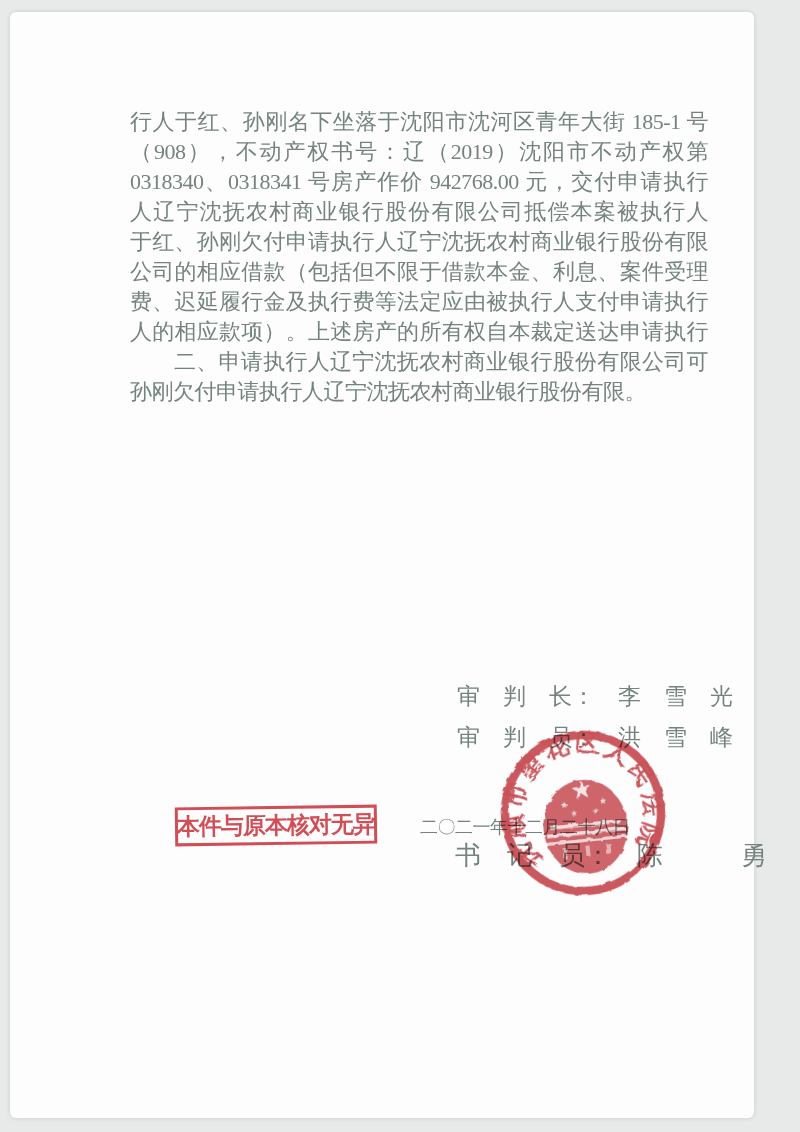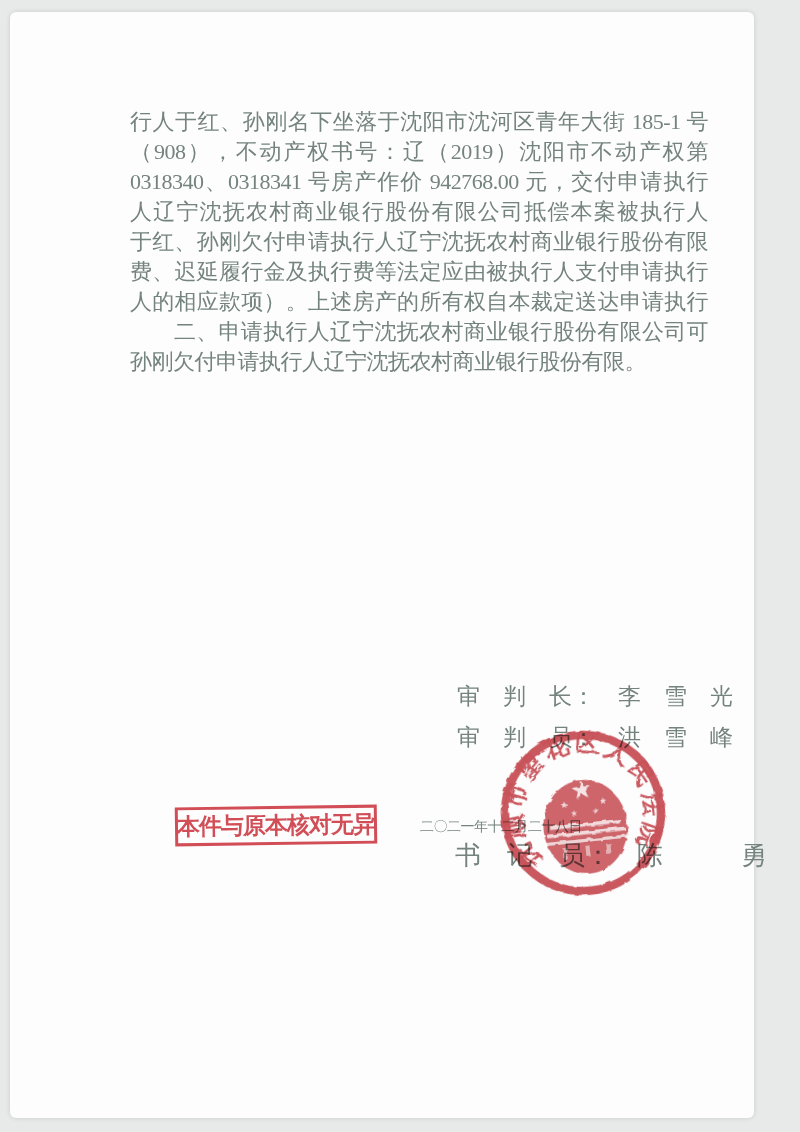--- a/index.html
+++ b/index.html
@@ -28,21 +28,21 @@
   .line.indent{padding-left:44px;font-family:Liberation Serif, serif;}
   
   .sig-block{
     position:absolute;left:447px;top:655px;
     font-size:23px;line-height:41px;letter-spacing:0;
     color:var(--text_ink,#74837e);
     white-space:nowrap;z-index:1;margin-top:9px;
   }
   .date-line{
     position:absolute;left:410px;top:800px;
-    font-size:14px;letter-spacing:-0.5px;line-height:30px;
+    font-size:18px;letter-spacing:-0.5px;line-height:30px;
     color:var(--text_ink,#74837e);white-space:nowrap;z-index:1;
   }
   .clerk-line{
     position:absolute;left:445px;top:829px;
     font-size:26px;line-height:30px;
     color:var(--text_ink,#74837e);white-space:nowrap;z-index:1;
   }
   
   .verify-stamp{
     position:absolute;left:165px;top:794px;width:196px;height:33px;
@@ -66,20 +66,21 @@
 
 <div class="stage">
   <div class="paper">
 
     <div class="body-text">
       <div class="line jl">行人于红、孙刚名下坐落于沈阳市沈河区青年大街 185-1 号</div>
       <div class="line jl">（908），不动产权书号：辽（2019）沈阳市不动产权第</div>
       <div class="line jl">0318340、0318341 号房产作价 942768.00 元，交付申请执行</div>
       <div class="line jl">人辽宁沈抚农村商业银行股份有限公司抵偿本案被执行人</div>
       <div class="line jl">于红、孙刚欠付申请执行人辽宁沈抚农村商业银行股份有限</div>
+      <div class="line jl">公司的相应借款（包括但不限于借款本金、利息、案件受理</div>
       <div class="line jl">费、迟延履行金及执行费等法定应由被执行人支付申请执行</div>
       <div class="line jl">人的相应款项）。上述房产的所有权自本裁定送达申请执行</div>
       <div class="line jl indent">二、申请执行人辽宁沈抚农村商业银行股份有限公司可</div>
       <div class="line">孙刚欠付申请执行人辽宁沈抚农村商业银行股份有限。</div>
     </div>
 
     <div class="sig-block">
       <div>审　判　长：　李　雪　光</div>
       <div>审　判　员：　洪　雪　峰</div>
     </div>

